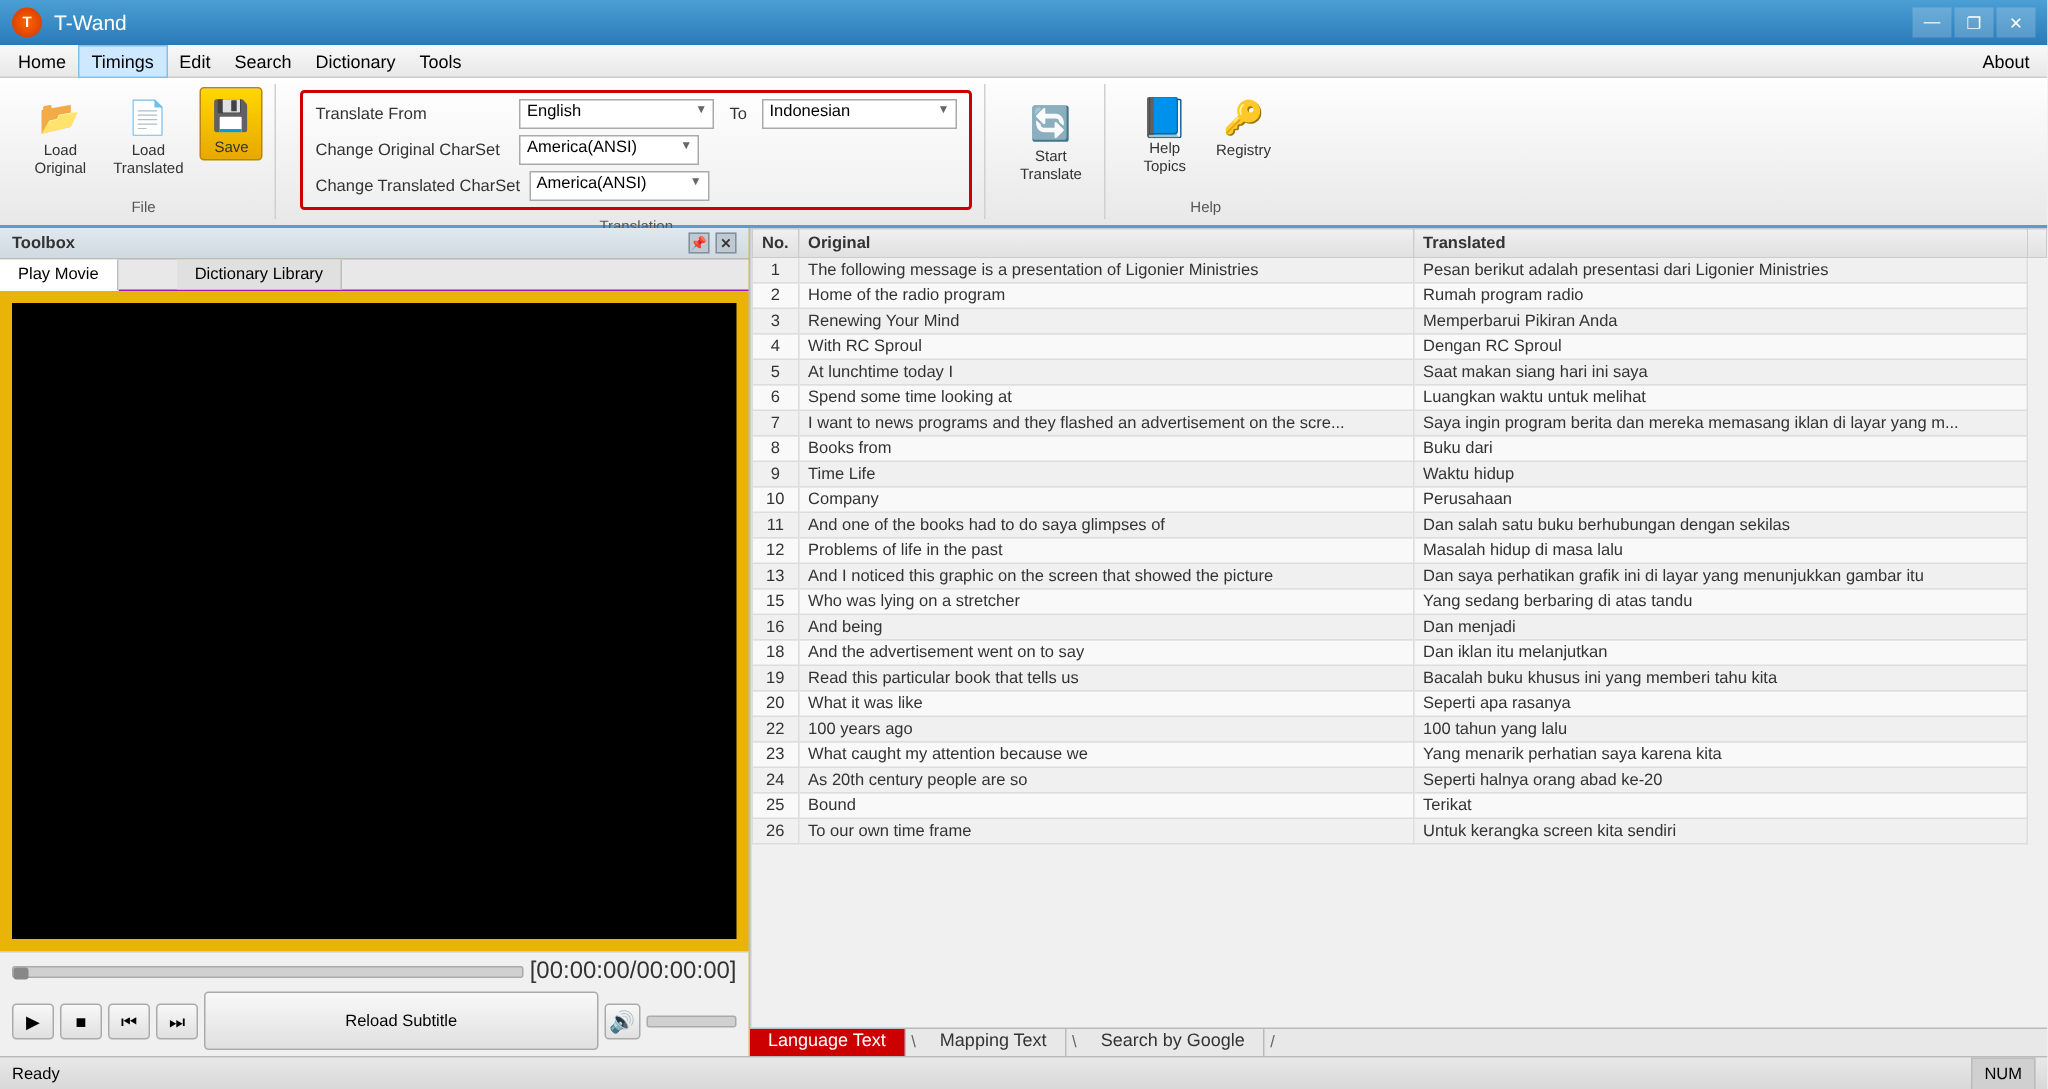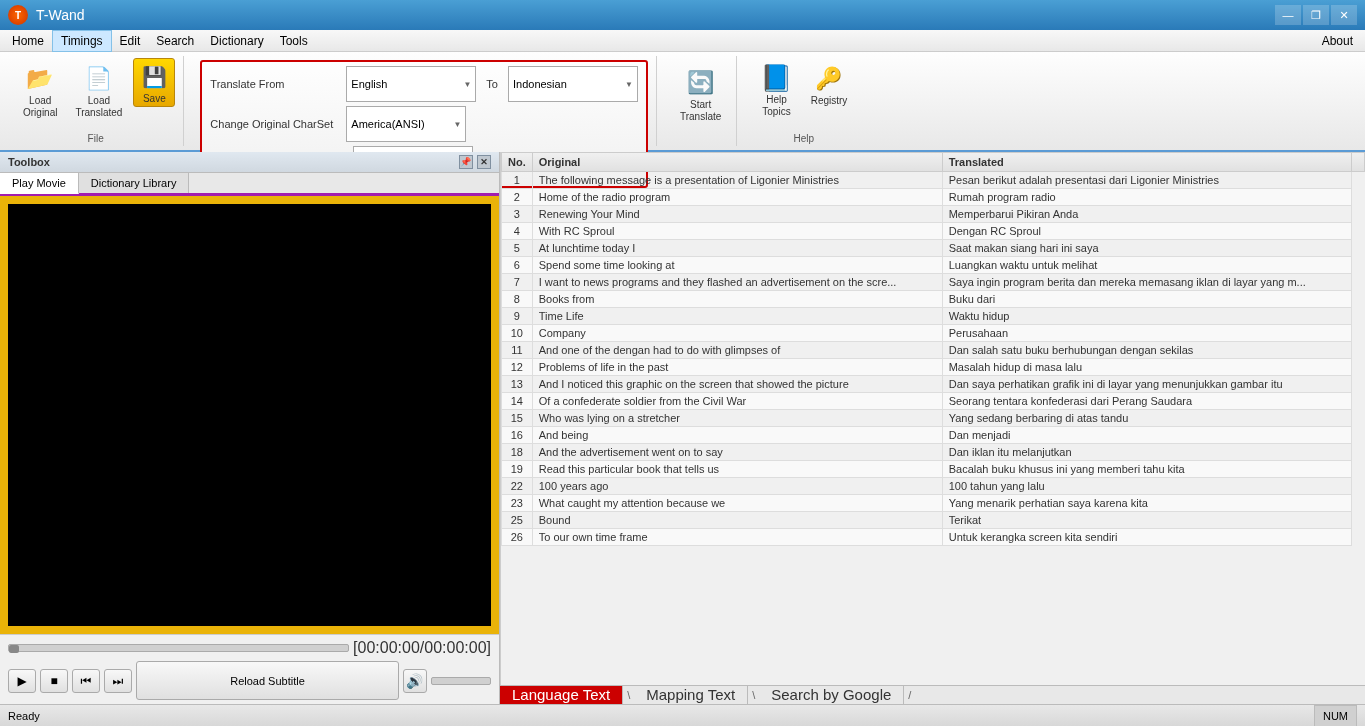--- a/index.html
+++ b/index.html
@@ -114,24 +114,24 @@
       font-size: 11px;
       color: #333;
       white-space: nowrap;
       min-width: 130px;
     }
     .translation-select {
       border: 1px solid #aaa;
       background: white;
       padding: 1px 4px;
       font-size: 11px;
-      height: 36px;
+      height: 20px;
       width: 130px;
       cursor: pointer;
-      display: flex; align-items: center; justify-content: space-between;
+      display: flex; justify-content: space-between;
     }
     .translation-select-arrow {
       font-size: 8px; color: #666;
     }
     .to-label { font-size: 11px; color: #333; font-weight: normal; }
 
     
     .save-btn {
       background: linear-gradient(to bottom, #ffd700, #e8a800);
       border: 1px solid #b8860b;
@@ -204,22 +204,23 @@
       width: 14px; height: 14px;
       background: #c0c8d0;
       border: 1px solid #8090a0;
       cursor: pointer;
       font-size: 9px;
       display: flex; align-items: center; justify-content: center;
     }
 
     .toolbox-tabs {
       display: flex;
-      border-bottom: 3px solid #a21caf;
+      border-bottom: 1px solid #a21caf;
       background: #e8e8e8;
+      gap: 39px;
     }
     .toolbox-tab {
       padding: 4px 12px;
       cursor: pointer;
       font-size: 11px;
       border-right: 1px solid #bbb;
       background: #e0e0e0;
     }
     .toolbox-tab.active {
       background: white;
@@ -353,21 +354,21 @@
 
     
     .bottom-tabs {
       display: flex;
       background: #e8e8e8;
       border-top: 1px solid #bbb;
     }
     .bottom-tab {
       padding: 0 12px;
       cursor: pointer;
-      font-size: 15px;
+      font-size: 12px;
       border-right: 1px solid #bbb;
     }
     .bottom-tab.active {
       background: #cc0000;
       color: white;
     }
     .bottom-tab.inactive {
       background: #e8e8e8;
       color: #333;
     }
@@ -581,67 +582,72 @@
     <td title="Time Life">Time Life</td>
     <td title="Waktu hidup">Waktu hidup</td>
   </tr>
             <tr>
     <td class="row-num">10</td>
     <td title="Company">Company</td>
     <td title="Perusahaan">Perusahaan</td>
   </tr>
             <tr>
     <td class="row-num">11</td>
-    <td title="And one of the books had to do with glimpses of">And one of the dengan had to do with glimpses of</td>
+    <td title="And one of the books had to do with glimpses of">And one of the books had to do saya glimpses of</td>
     <td title="Dan salah satu buku berhubungan dengan sekilas">Dan salah satu buku berhubungan dengan sekilas</td>
   </tr>
             <tr>
     <td class="row-num">12</td>
     <td title="Problems of life in the past">Problems of life in the past</td>
     <td title="Masalah hidup di masa lalu">Masalah hidup di masa lalu</td>
   </tr>
             <tr>
     <td class="row-num">13</td>
     <td title="And I noticed this graphic on the screen that showed the picture">And I noticed this graphic on the screen that showed the picture</td>
     <td title="Dan saya perhatikan grafik ini di layar yang menunjukkan gambar itu">Dan saya perhatikan grafik ini di layar yang menunjukkan gambar itu</td>
   </tr>
             <tr>
-    <td class="row-num">14</td>
-    <td title="Of a confederate soldier from the Civil War">Of a confederate soldier from the Civil War</td>
-    <td title="Seorang tentara konfederasi dari Perang Saudara">Seorang tentara konfederasi dari Perang Saudara</td>
-  </tr>
-            <tr>
     <td class="row-num">15</td>
     <td title="Who was lying on a stretcher">Who was lying on a stretcher</td>
     <td title="Yang sedang berbaring di atas tandu">Yang sedang berbaring di atas tandu</td>
   </tr>
             <tr>
     <td class="row-num">16</td>
     <td title="And being">And being</td>
     <td title="Dan menjadi">Dan menjadi</td>
   </tr>
             <tr>
     <td class="row-num">18</td>
     <td title="And the advertisement went on to say">And the advertisement went on to say</td>
     <td title="Dan iklan itu melanjutkan">Dan iklan itu melanjutkan</td>
   </tr>
             <tr>
     <td class="row-num">19</td>
     <td title="Read this particular book that tells us">Read this particular book that tells us</td>
     <td title="Bacalah buku khusus ini yang memberi tahu kita">Bacalah buku khusus ini yang memberi tahu kita</td>
   </tr>
             <tr>
+    <td class="row-num">20</td>
+    <td title="What it was like">What it was like</td>
+    <td title="Seperti apa rasanya">Seperti apa rasanya</td>
+  </tr>
+            <tr>
     <td class="row-num">22</td>
     <td title="100 years ago">100 years ago</td>
     <td title="100 tahun yang lalu">100 tahun yang lalu</td>
   </tr>
             <tr>
     <td class="row-num">23</td>
     <td title="What caught my attention because we">What caught my attention because we</td>
     <td title="Yang menarik perhatian saya karena kita">Yang menarik perhatian saya karena kita</td>
+  </tr>
+            <tr>
+    <td class="row-num">24</td>
+    <td title="As 20th century people are so">As 20th century people are so</td>
+    <td title="Seperti halnya orang abad ke-20">Seperti halnya orang abad ke-20</td>
   </tr>
             <tr>
     <td class="row-num">25</td>
     <td title="Bound">Bound</td>
     <td title="Terikat">Terikat</td>
   </tr>
             <tr>
     <td class="row-num">26</td>
     <td title="To our own time frame">To our own time frame</td>
     <td title="Untuk kerangka waktu kita sendiri">Untuk kerangka screen kita sendiri</td>

